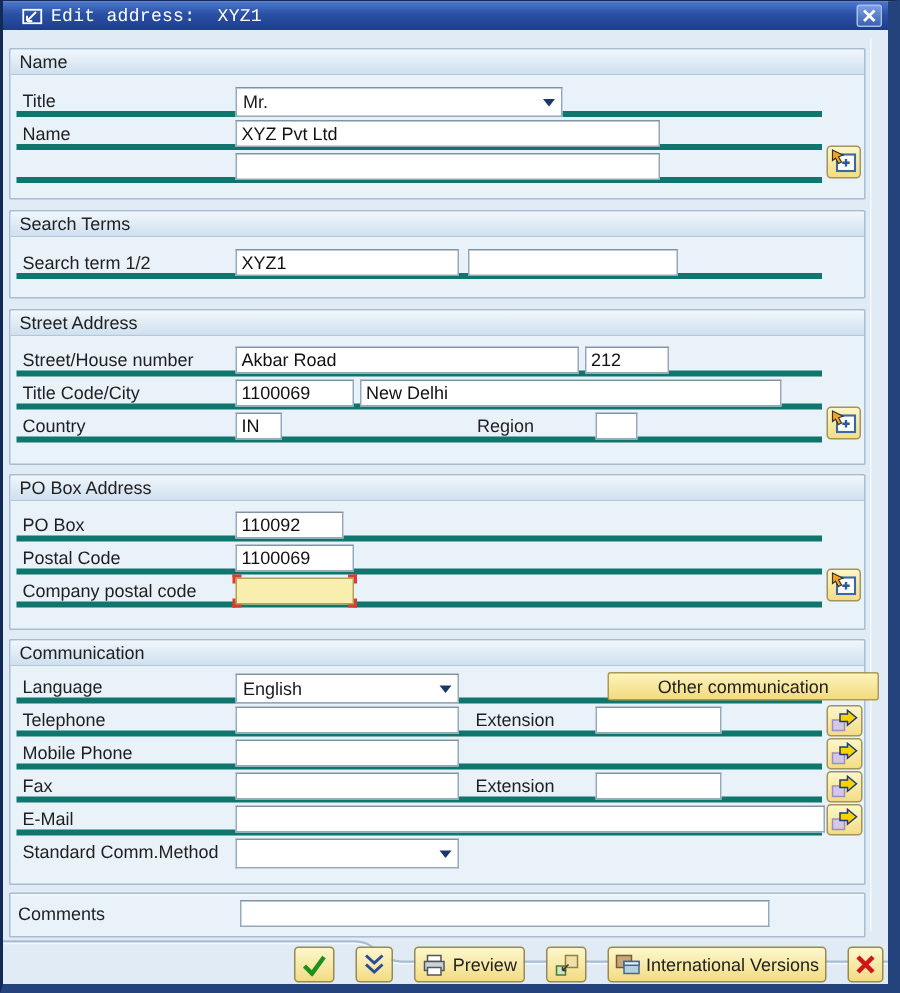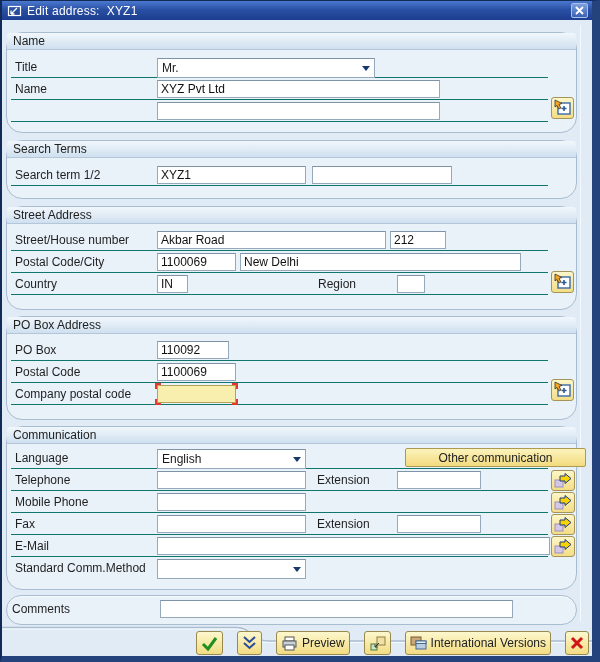--- a/index.html
+++ b/index.html
@@ -6,42 +6,43 @@
   *{box-sizing:border-box;}
   .window{
     position:relative;width:600px;height:662px;
     font-family:"Liberation Sans",sans-serif;font-size:12px;color:#1a1a1a;
     background:#e1ebf5;
     border:1px solid #122a58;border-left-width:2px;
     border-right:8px solid #24437c;border-bottom:6px solid #24437c;
     overflow:hidden;
   }
   .titlebar{
-    height:19px;display:flex;align-items:center;gap:5px;padding:0 4px 0 5px;
+    height:19px;display:flex;align-items:center;gap:5px;padding:0 4px 0 12px;
     background:linear-gradient(180deg,#4a79cf 0%,#2a50a4 45%,#1d3d8f 100%);
     color:#fff;
+    font-family:Liberation Mono, monospace;
   }
   .titlebar .title{white-space:pre;flex:1;letter-spacing:.2px;}
   .close-btn{
     width:17px;height:15px;display:flex;align-items:center;justify-content:center;
     background:linear-gradient(180deg,#7d9fe0,#3a62b4);border:1px solid #a9c0ea;border-radius:2px;
     cursor:pointer;padding:0;
   }
   .vline{position:absolute;left:578px;top:24px;width:1px;height:596px;background:#f2f8fd;}
   .grp{
     position:absolute;left:4px;width:571px;
-    background:#e9f1f9;border:1px solid #a9bdd1;border-radius:16px;
+    background:#e9f1f9;border:1px solid #a9bdd1;border-radius:1px;
     box-shadow:inset 0 1px 0 #f6fafd;
   }
   .grp-h{
     height:17px;background:linear-gradient(180deg,#f1f7fc,#cfe0ef);
     border-bottom:1px solid #b4c7da;border-radius:3px 3px 0 0;
     padding:1px 0 0 6px;color:#222;
   }
-  .row{position:absolute;left:4px;width:537px;height:20px;border-bottom:1px solid #0f766e;}
+  .row{position:absolute;left:4px;width:537px;height:20px;border-bottom:4px solid #0f766e;}
   .row.nline{border-bottom:none;}
   .lbl{position:absolute;left:4px;top:2px;color:#1f1f1f;}
   .lbl2{position:absolute;top:2px;color:#1f1f1f;}
   .fld{
     position:absolute;top:0;height:18px;background:#fff;
     border:1px solid #96a9bb;border-top-color:#7e93a6;
     font-family:"Liberation Sans",sans-serif;font-size:12px;color:#111;
     padding:4px 3px;margin:0;
   }
   .mono{font-family:Liberation Sans, sans-serif;font-size:12px;}
@@ -143,21 +144,21 @@
   </div>
 
   <div class="grp" style="top:205px;height:104px;">
     <div class="grp-h">Street Address</div>
     <div class="row" style="top:24px;">
       <span class="lbl">Street/House number</span>
       <input class="fld" style="left: 146px; width: 229px;" value="Akbar Road">
       <input class="fld mono" style="left: 379px; width: 56px;" value="212">
     </div>
     <div class="row" style="top:46px;">
-      <span class="lbl">Postal Code/City</span>
+      <span class="lbl">Title Code/City</span>
       <input class="fld mono" style="left: 146px; width: 79px;" value="1100069">
       <input class="fld" style="left: 229px; width: 281px;" value="New Delhi">
     </div>
     <div class="row" style="top:68px;">
       <span class="lbl">Country</span>
       <input class="fld mono" style="left: 146px; width: 31px;" value="IN">
       <span class="lbl2" style="left:307px;">Region</span>
       <input class="fld mono" style="left: 386px; width: 28px;" value="">
     </div>
     <button class="sq-btn" style="left:544px;top:64px;width:23px;height:22px;">

